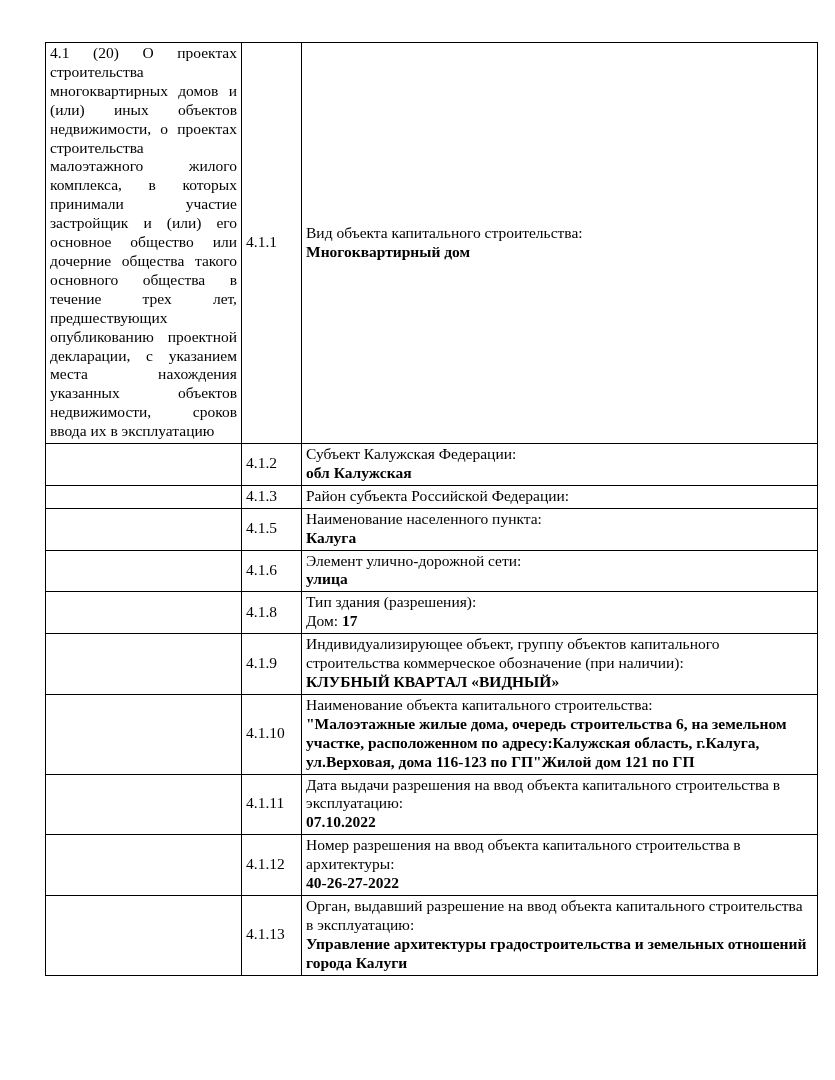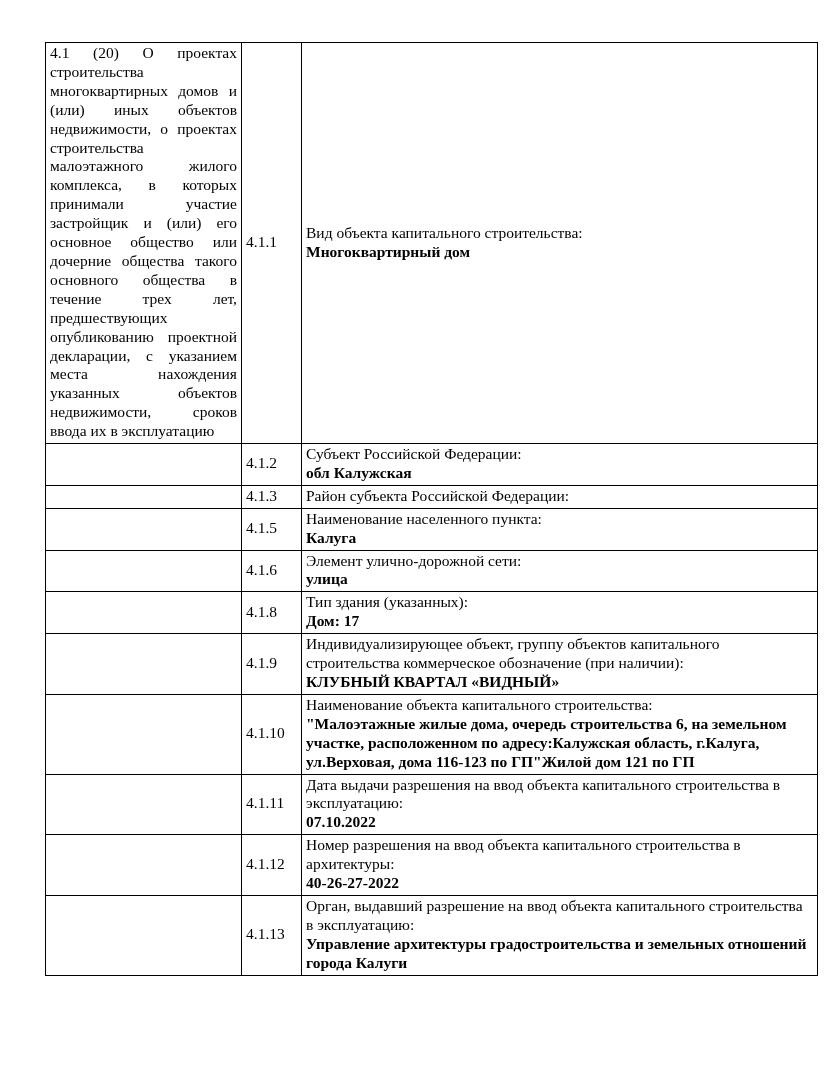--- a/index.html
+++ b/index.html
@@ -46,42 +46,42 @@
   .field-label {
     display: block;
   }
   .value-line {
     display: block;
   }
   .field-value {
     font-weight: bold;
   }
   .value-prefix {
-    font-weight: bold;
+    font-weight: normal;
   }
 </style>
 </head>
 <body>
 
 <div class="page">
   <table class="decl-table">
     <tbody>
       <tr>
         <td class="cell-left">4.1 (20) О проектах строительства многоквартирных домов и (или) иных объектов недвижимости, о проектах строительства малоэтажного жилого комплекса, в которых принимали участие застройщик и (или) его основное общество или дочерние общества такого основного общества в течение трех лет, предшествующих опубликованию проектной декларации, с указанием места нахождения указанных объектов недвижимости, сроков ввода их в эксплуатацию</td>
         <td class="cell-code">4.1.1</td>
         <td class="cell-content">
           <span class="field-label">Вид объекта капитального строительства:</span>
           <span class="value-line"><span class="value-prefix"></span><span class="field-value">Многоквартирный дом</span></span>
         </td>
       </tr>
       <tr>
         <td class="cell-left"></td>
         <td class="cell-code">4.1.2</td>
         <td class="cell-content">
-          <span class="field-label">Субъект Российской Федерации:</span>
+          <span class="field-label">Субъект Калужская Федерации:</span>
           <span class="value-line"><span class="value-prefix"></span><span class="field-value">обл Калужская</span></span>
         </td>
       </tr>
       <tr>
         <td class="cell-left"></td>
         <td class="cell-code">4.1.3</td>
         <td class="cell-content">
           <span class="field-label">Район субъекта Российской Федерации:</span>
           <span class="value-line"><span class="value-prefix"></span><span class="field-value"></span></span>
         </td>
@@ -99,21 +99,21 @@
         <td class="cell-code">4.1.6</td>
         <td class="cell-content">
           <span class="field-label">Элемент улично-дорожной сети:</span>
           <span class="value-line"><span class="value-prefix"></span><span class="field-value">улица</span></span>
         </td>
       </tr>
       <tr>
         <td class="cell-left"></td>
         <td class="cell-code">4.1.8</td>
         <td class="cell-content">
-          <span class="field-label">Тип здания (указанных):</span>
+          <span class="field-label">Тип здания (разрешения):</span>
           <span class="value-line"><span class="value-prefix">Дом: </span><span class="field-value">17</span></span>
         </td>
       </tr>
       <tr>
         <td class="cell-left"></td>
         <td class="cell-code">4.1.9</td>
         <td class="cell-content">
           <span class="field-label">Индивидуализирующее объект, группу объектов капитального строительства коммерческое обозначение (при наличии):</span>
           <span class="value-line"><span class="value-prefix"></span><span class="field-value">КЛУБНЫЙ КВАРТАЛ «ВИДНЫЙ»</span></span>
         </td>

